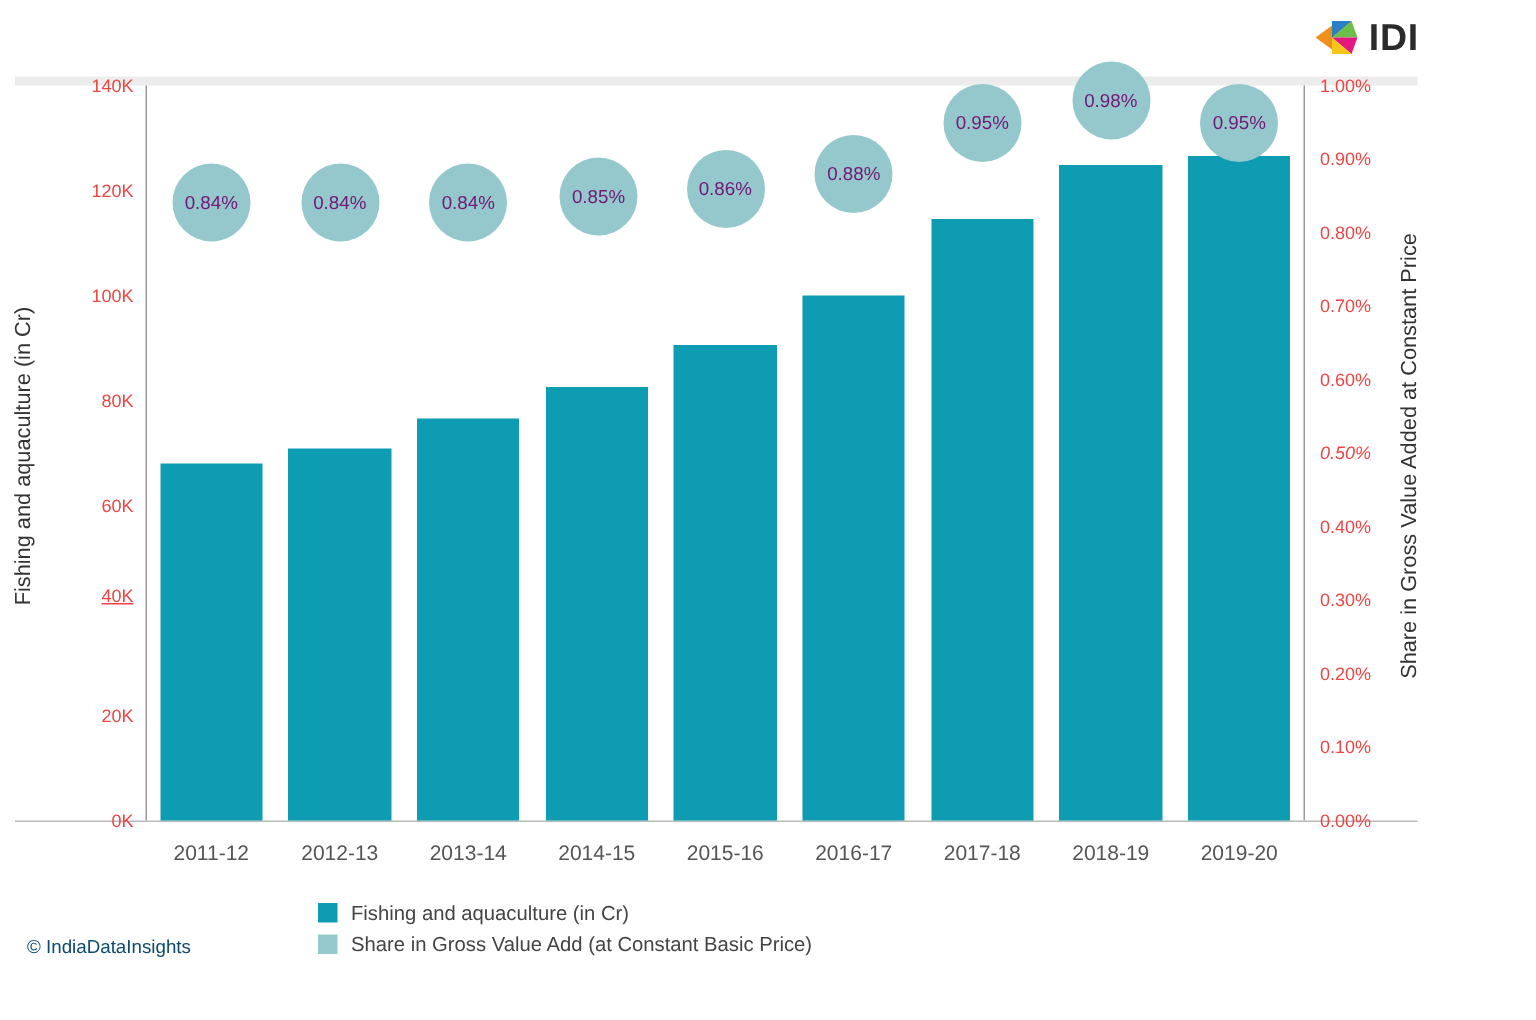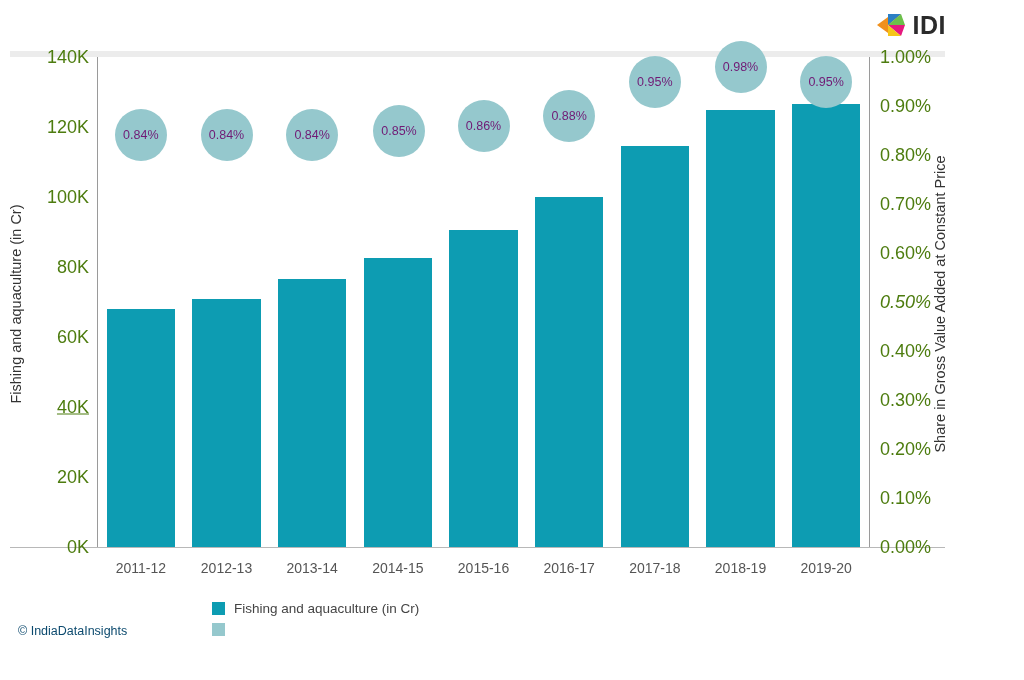--- a/index.html
+++ b/index.html
@@ -109,22 +109,22 @@
     color: #701a75;
     font-size: 12.5px;
     font-family: "Liberation Sans", sans-serif;
   }
 
   
   .ytick {
     position: absolute;
     right: 0;
     text-align: right;
-    font-size: 18px;
-    color: #4d7c0f;
+    font-size: 12px;
+    color: #ef4444;
     transform: translateY(-50%);
     white-space: nowrap;
     font-family: "Liberation Sans", sans-serif;
   }
   .yticks-left {
     position: absolute;
     left: 0;
     top: 0;
     width: 89px;
     height: 680px;
@@ -229,21 +229,21 @@
   </div>
 
   <div class="top-band"></div>
   <div class="axis-line-left"></div>
   <div class="axis-line-right"></div>
   <div class="axis-line-bottom"></div>
 
   <div class="yticks-left" id="yticks-left">
       <div class="ytick" style="top: 547px;">0K</div>
       <div class="ytick" style="top: 477px;">20K</div>
-      <div class="ytick" style="top: 407px; text-decoration: underline;">40K</div>
+      <div class="ytick" style="top: 397px; text-decoration: underline;">40K</div>
       <div class="ytick" style="top: 337px;">60K</div>
       <div class="ytick" style="top: 267px;">80K</div>
       <div class="ytick" style="top: 197px; margin-left: 48px;">100K</div>
       <div class="ytick" style="top: 127px;">120K</div>
       <div class="ytick" style="top: 57px;">140K</div>
     </div>
 
   <div class="yticks-right" id="yticks-right">
       <div class="ytick" style="top: 547px;">0.00%</div>
       <div class="ytick" style="top: 498px;">0.10%</div>
@@ -316,18 +316,19 @@
       <div class="xtick" style="left: 826.167px;">2019-20</div>
     </div>
 
   <div class="legend" id="legend">
       <div class="legend-row">
         <span class="legend-swatch" style="background: rgb(13, 156, 178);"></span>
         <span class="legend-label">Fishing and aquaculture (in Cr)</span>
       </div>
       <div class="legend-row">
         <span class="legend-swatch" style="background: rgb(149, 200, 205);"></span>
+        <span class="legend-label">Share in Gross Value Add (at Constant Basic Price)</span>
       </div>
     </div>
 
   <div class="credit">© IndiaDataInsights</div>
 
 </div>
 
 </body></html>

